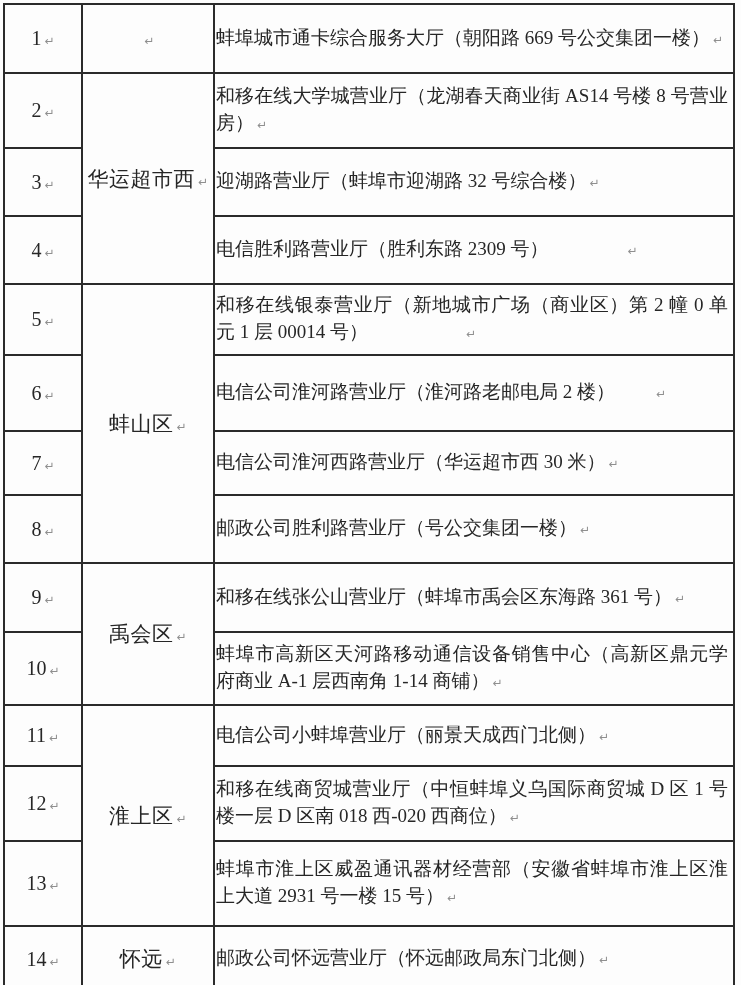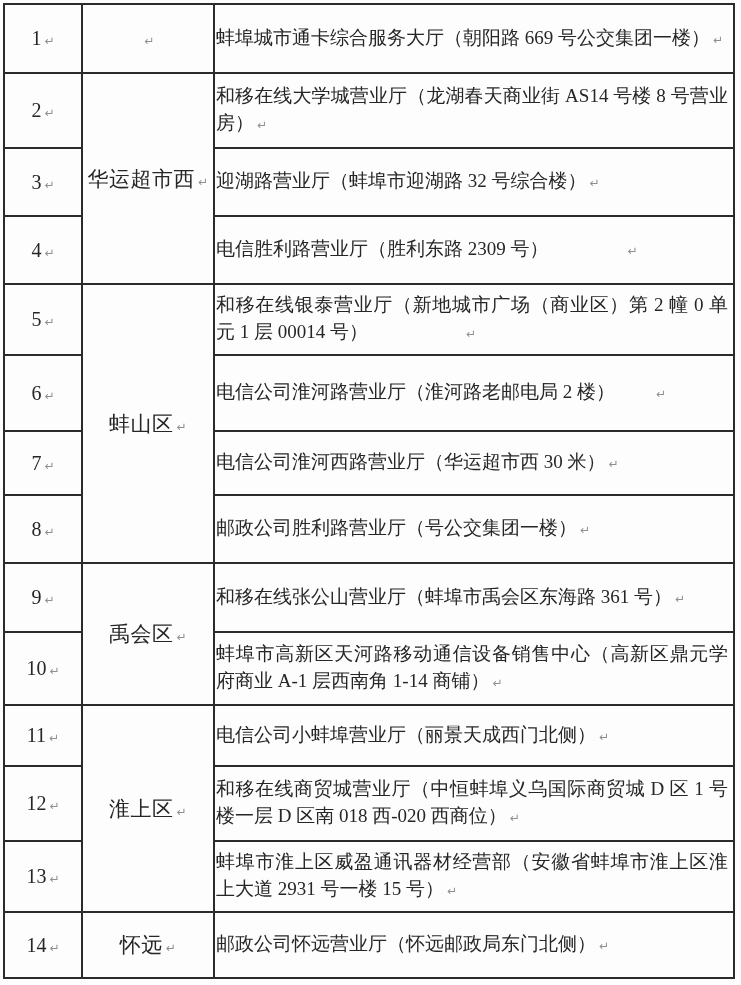--- a/index.html
+++ b/index.html
@@ -122,21 +122,21 @@
       <td class="num-cell"><span>11</span><span class="pilcrow">↵</span></td>
       <td class="district-cell" rowspan="3"><span>淮上区</span><span class="pilcrow">↵</span></td>
       <td class="addr-cell"><span>电信公司小蚌埠营业厅（丽景天成西门北侧）</span><span class="pilcrow">↵</span></td>
     </tr>
 
     <tr style="height:75px">
       <td class="num-cell"><span>12</span><span class="pilcrow">↵</span></td>
       <td class="addr-cell"><span>和移在线商贸城营业厅（中恒蚌埠义乌国际商贸城 D 区 1 号楼一层 D 区南 018 西-020 西商位）</span><span class="pilcrow">↵</span></td>
     </tr>
 
-    <tr style="height:71px">
+    <tr style="height:85px">
       <td class="num-cell"><span>13</span><span class="pilcrow">↵</span></td>
       <td class="addr-cell"><span>蚌埠市淮上区威盈通讯器材经营部（安徽省蚌埠市淮上区淮上大道 2931 号一楼 15 号）</span><span class="pilcrow">↵</span></td>
     </tr>
 
     <tr style="height:66px">
       <td class="num-cell"><span>14</span><span class="pilcrow">↵</span></td>
       <td class="district-cell"><span>怀远</span><span class="pilcrow">↵</span></td>
       <td class="addr-cell"><span>邮政公司怀远营业厅（怀远邮政局东门北侧）</span><span class="pilcrow">↵</span></td>
     </tr>
 

